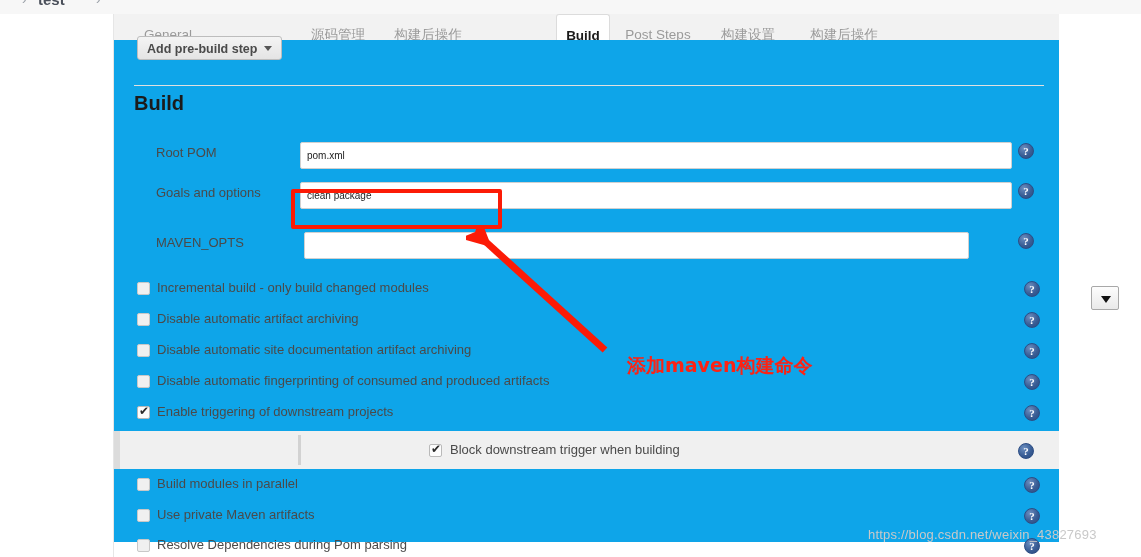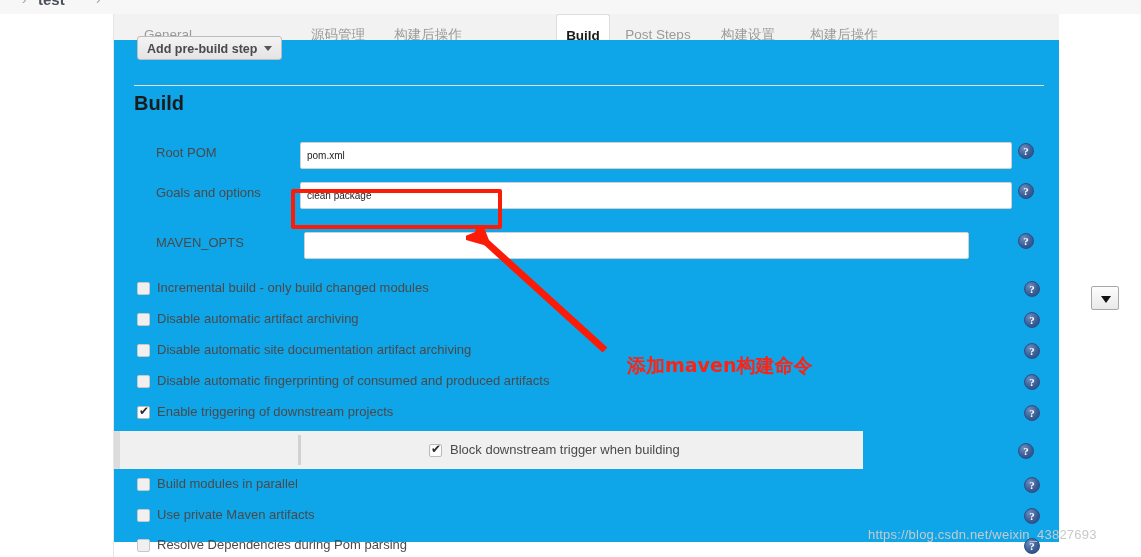--- a/index.html
+++ b/index.html
@@ -254,21 +254,21 @@
     font-size: 13px;
     color: #4a4a4a;
     white-space: nowrap;
     cursor: pointer;
   }
 
   
   #nested-row {
     position: absolute;
     left: 0; top: 391px;
-    width: 749px; height: 38px;
+    width: 945px; height: 38px;
     background: #f0f0f0;
   }
   #nested-row .leftbar {
     position: absolute;
     left: 0; top: 0;
     width: 6px; height: 38px;
     background: #dcdcdc;
   }
   #nested-row .vdivider {
     position: absolute;

